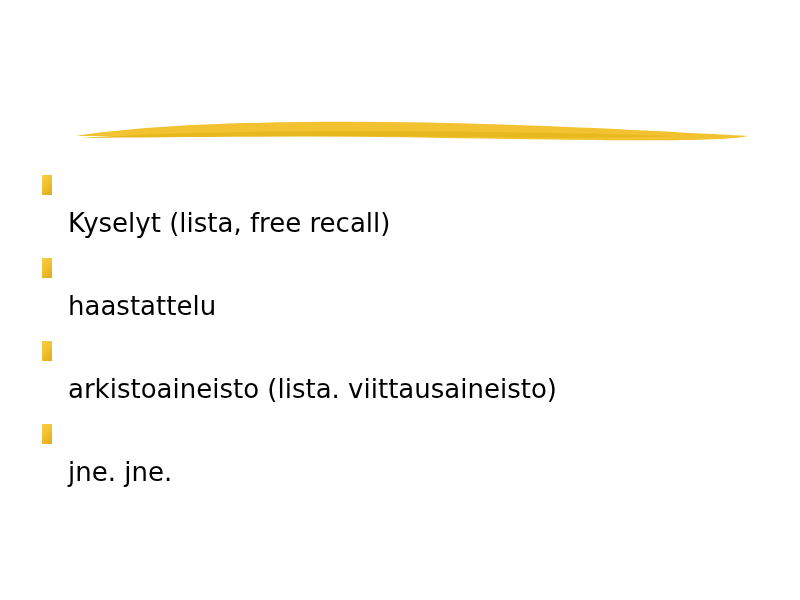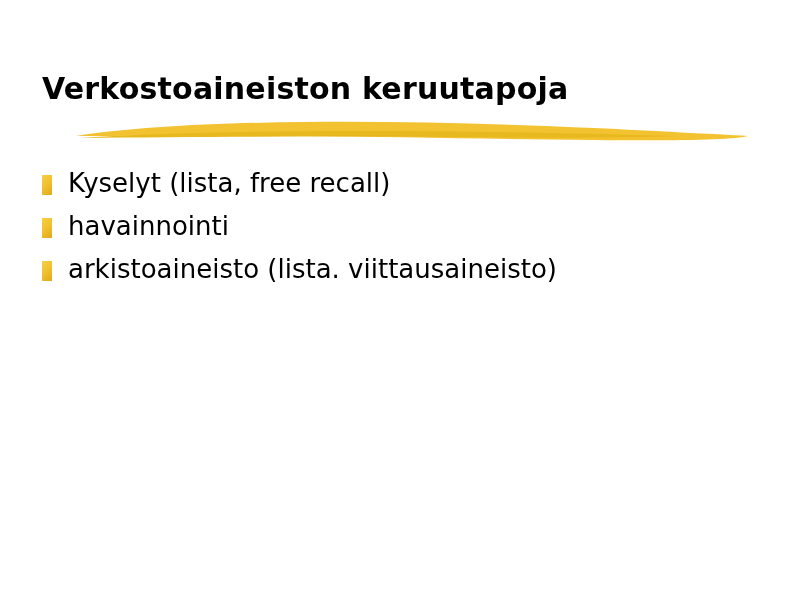--- a/index.html
+++ b/index.html
@@ -70,42 +70,46 @@
     position: absolute;
     left: 0;
     top: 0;
     width: 10px;
     height: 20px;
     background: linear-gradient(135deg, #F6CE45 0%, #F2C230 45%, #E0A91B 100%);
   }
   .bullet-text {
     flex: 1 1 auto;
     white-space: nowrap;
+    margin-top: 40px;
   }
 </style>
 </head>
 <body>
 
 <div class="slide">
 
-  <div class="slide-title">Verkostoaineiston keruutapoja</div>
 
   <svg class="title-rule" viewBox="0 0 676 22" preserveAspectRatio="none">
     <path d="M2,16 C60,7 140,3 230,2 C330,1 430,4 520,8 C580,11 640,14 674,16 C660,20 600,21 520,20 C420,19 320,17 230,16 C150,15 70,16 2,16 Z" fill="#F2C230"></path>
     <path d="M6,18 C80,13 180,11 280,11 C390,11 500,13 600,16 C560,18 480,18 380,17 C260,16 120,17 6,18 Z" fill="#E8B91E"></path>
   </svg>
 
   <ul class="bullet-list">
     <li class="bullet-item">
       <span class="bullet-marker"></span>
       <span class="bullet-text">Kyselyt (lista, free recall)</span>
     </li>
     <li class="bullet-item">
       <span class="bullet-marker"></span>
-      <span class="bullet-text">havainnointi</span>
+      <span class="bullet-text">haastattelu</span>
     </li>
     <li class="bullet-item">
       <span class="bullet-marker"></span>
       <span class="bullet-text">arkistoaineisto (lista. viittausaineisto)</span>
+    </li>
+    <li class="bullet-item">
+      <span class="bullet-marker"></span>
+      <span class="bullet-text">jne. jne.</span>
     </li>
   </ul>
 
 </div>
 
 </body></html>

